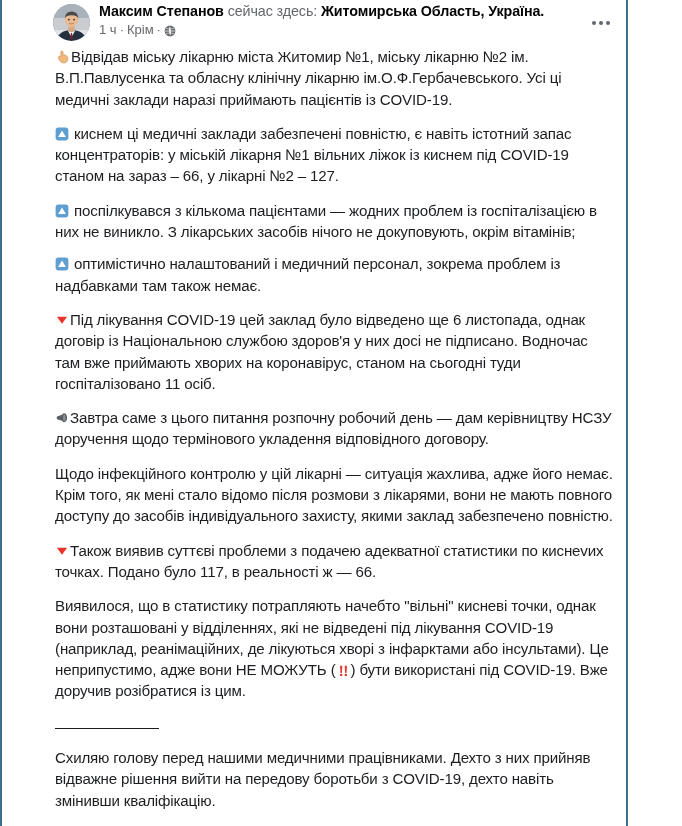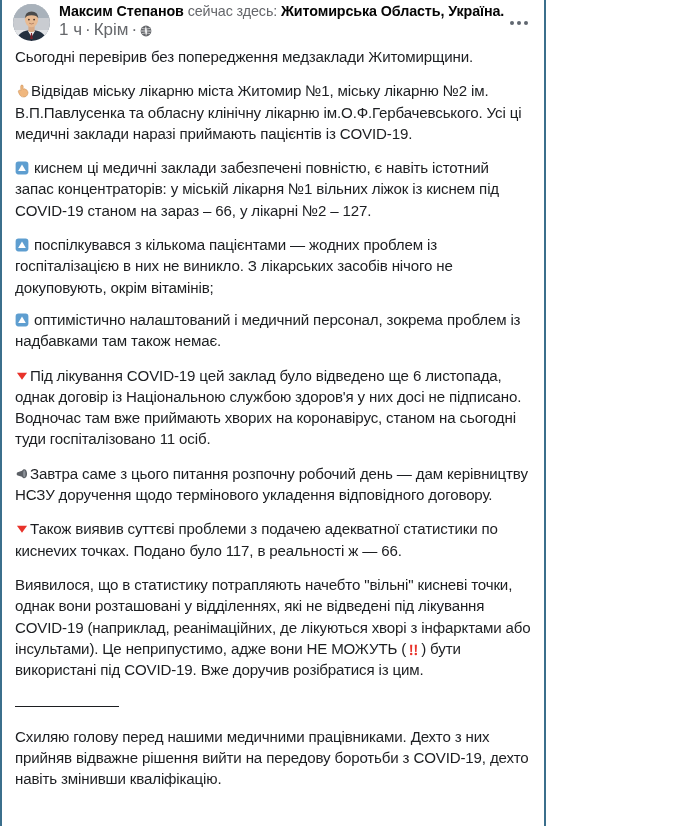--- a/index.html
+++ b/index.html
@@ -10,27 +10,28 @@
   }
   body {
     font-family: "Liberation Sans", sans-serif;
     width: 682px;
     height: 826px;
     overflow: hidden;
     color: #1c1e21;
   }
   .post-card {
     position: relative;
-    width: 546px;
+    width: 628px;
     height: 826px;
     box-sizing: border-box;
     background: #ffffff;
     border-left: 2px solid #3b6f8c;
     border-right: 2px solid #3b6f8c;
     overflow: hidden;
+    padding-left: 40px;
   }
   
   .post-header {
     display: flex;
     align-items: flex-start;
     padding: 3px 10px 2px 11px;
     box-sizing: border-box;
     height: 42px;
   }
   .avatar {
@@ -62,21 +63,21 @@
   }
   .checkin-verb {
     color: #65676b;
     font-weight: normal;
   }
   .checkin-place {
     font-weight: bold;
     color: #050505;
   }
   .line-meta {
-    font-size: 17px;
+    font-size: 13px;
     line-height: 16px;
     color: #65676b;
     margin-top: 2px;
     display: flex;
     align-items: center;
     gap: 3px;
     white-space: nowrap;
   }
   .meta-sep { color: #65676b; }
   .globe-icon {
@@ -203,21 +204,20 @@
 
     <div class="menu-dots">
       <i></i>
       <i></i>
       <i></i>
     </div>
   </div>
 
   <div class="post-body">
 
-    <p class="para"><span>Сьогодні перевірив без попередження медзаклади Житомирщини.</span></p>
 
     <p class="para"><span class="emo emo-point"><svg width="15" height="15" viewBox="0 0 16 16" xmlns="http://www.w3.org/2000/svg">
             <path d="M7.4 2.1c.8 0 1.3.6 1.3 1.3v3.1h.6c.5-.5 1.3-.5 1.8 0 .2.2.3.4.3.7.5-.2 1.1 0 1.4.4.2.3.3.6.2.9.5.1.9.6.9 1.2 0 2.5-1.1 4.5-3.4 5.1-1.8.4-3.5.1-4.6-1.1C4.8 12.5 4 10.8 3.6 9.2c-.2-.7.2-1.3.8-1.5.4-.1.9 0 1.2.3l.5.5V3.4c0-.7.6-1.3 1.3-1.3z" fill="#f0b77e" stroke="#c98c52" stroke-width=".55"></path>
           </svg></span><span>Відвідав міську лікарню міста Житомир №1, міську лікарню №2 ім. В.П.Павлусенка та обласну клінічну лікарню ім.О.Ф.Гербачевського. Усі ці медичні заклади наразі приймають пацієнтів із COVID-19.</span></p>
 
 
     <p class="para"><span class="emo emo-up"><svg width="14" height="14" viewBox="0 0 16 16" xmlns="http://www.w3.org/2000/svg">
             <rect x="0.7" y="0.7" width="14.6" height="14.6" rx="3.2" fill="#5e9ed0"></rect>
             <path d="M8 3.9 L12.4 11.4 H3.6 Z" fill="#ffffff"></path>
           </svg></span>&nbsp;<span>киснем ці медичні заклади забезпечені повністю, є навіть істотний запас концентраторів: у міській  лікарня №1 вільних ліжок із киснем під COVID-19 станом на зараз – 66, у лікарні №2 – 127.</span></p>
@@ -235,20 +235,21 @@
 
     <p class="para"><span class="emo emo-down"><svg width="14" height="14" viewBox="0 0 16 16" xmlns="http://www.w3.org/2000/svg">
             <path d="M2.2 4.4 H13.8 L8 12.4 Z" fill="#e8322a"></path>
           </svg></span><span>Під лікування COVID-19 цей заклад було відведено ще 6 листопада, однак договір із Національною службою здоров'я у них досі не підписано. Водночас там вже приймають хворих на коронавірус, станом на сьогодні туди госпіталізовано 11 осіб.</span></p>
 
     <p class="para"><span class="emo emo-loud"><svg width="14" height="14" viewBox="0 0 16 16" xmlns="http://www.w3.org/2000/svg">
             <path d="M10.6 2.6c1.8 0 3.2 2.2 3.2 5.1s-1.4 5.1-3.2 5.1c-1 0-2-0.6-2.6-1.7L3.1 9.6C2.3 9.3 1.9 8.7 1.9 7.9c0-.8.4-1.5 1.2-1.8l4.9-1.7c.6-1.1 1.6-1.8 2.6-1.8z" fill="#5c6066"></path>
             <ellipse cx="10.6" cy="7.7" rx="1.3" ry="4" fill="#8d9299"></ellipse>
           </svg></span><span>Завтра саме з цього питання розпочну робочий день — дам керівництву НСЗУ доручення щодо термінового укладення відповідного договору.</span></p>
 
+    <p class="para"><span>Щодо інфекційного контролю у цій лікарні — ситуація жахлива, адже його немає. Крім того, як мені стало відомо після розмови з лікарями, вони не мають повного доступу до засобів індивідуального захисту, якими заклад забезпечено повністю.</span></p>
 
     <p class="para"><span class="emo emo-down"><svg width="14" height="14" viewBox="0 0 16 16" xmlns="http://www.w3.org/2000/svg">
             <path d="M2.2 4.4 H13.8 L8 12.4 Z" fill="#e8322a"></path>
           </svg></span><span>Також виявив суттєві проблеми з подачею адекватної статистики по киснevих точках. Подано було 117, в реальності ж — 66.</span></p>
 
     <p class="para"><span>Виявилося, що в статистику потрапляють начебто "вільні" кисневі точки, однак вони розташовані у відділеннях, які не відведені під лікування COVID-19 (наприклад, реанімаційних, де лікуються хворі з інфарктами або інсультами). Це неприпустимо, адже вони НЕ МОЖУТЬ (</span><span class="emo emo-bang"><svg width="13" height="14" viewBox="0 0 14 16" xmlns="http://www.w3.org/2000/svg">
             <path d="M3.1 2.1h2.5l-.45 8.1H3.55z" fill="#e8322a"></path>
             <circle cx="4.35" cy="12.6" r="1.45" fill="#e8322a"></circle>
             <path d="M8.4 2.1h2.5l-.45 8.1H8.85z" fill="#e8322a"></path>
             <circle cx="9.65" cy="12.6" r="1.45" fill="#e8322a"></circle>

